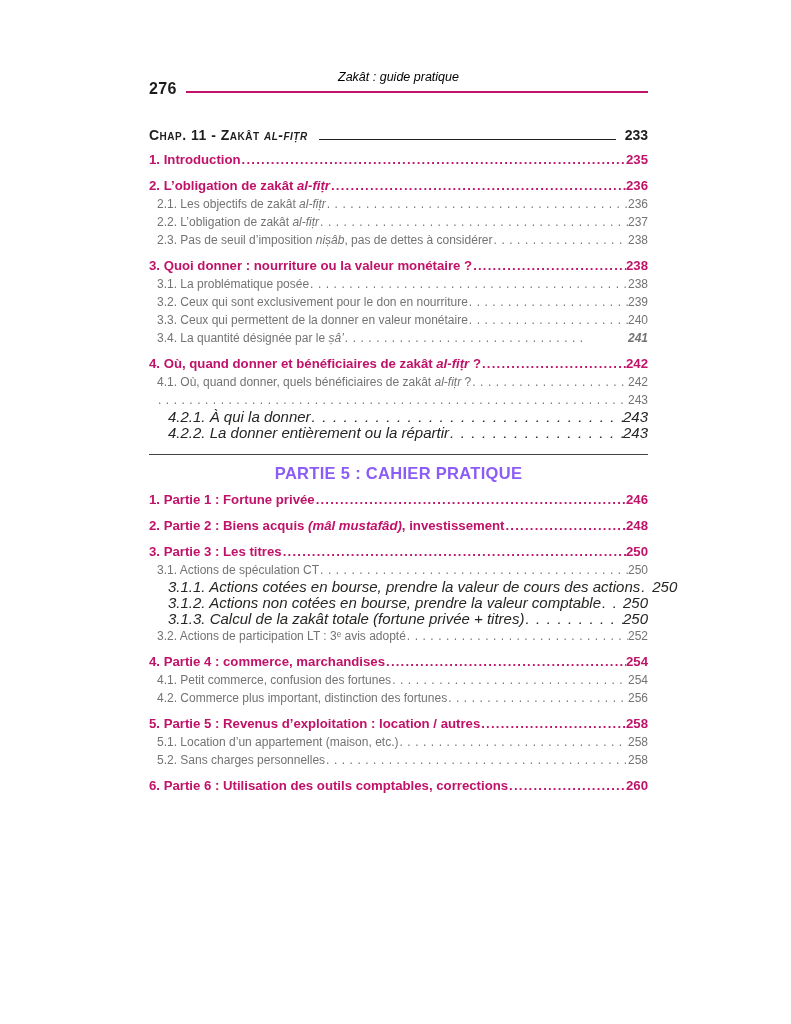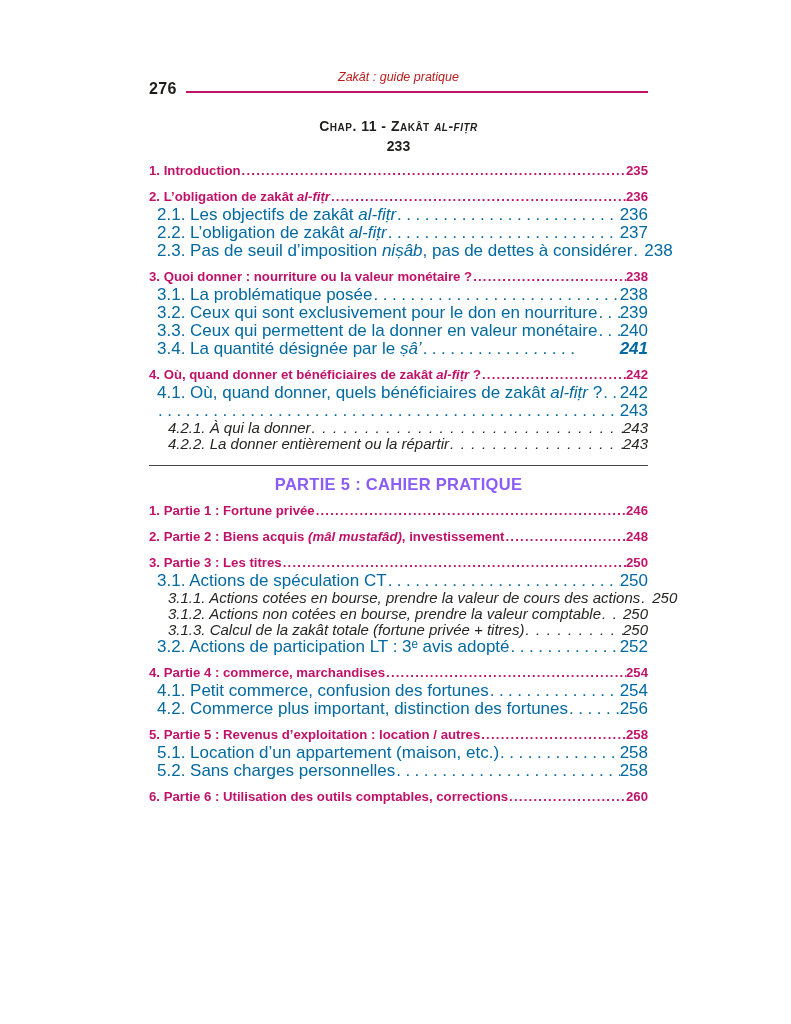--- a/index.html
+++ b/index.html
@@ -19,54 +19,54 @@
     width: 499px;
   }
 
   
   .page-header { position: relative; height: 44px; }
   .running-title {
     position: absolute; top: 0; left: 0; right: 0;
     text-align: center;
     font-style: italic;
     font-size: 12.5px;
-    color: #b91c1c;
+    color: #000000;
   }
   .folio-row {
     position: absolute; top: 10px; left: 0; right: 0;
     display: flex; align-items: center;
   }
   .folio { font-weight: bold; font-size: 16px; letter-spacing: 0.3px; color: #1c1c1a; }
   .header-rule {
     flex: 1; height: 2px; margin-left: 9px; margin-top: 5px;
     background: #c01268;
   }
 
   
-  .chapter-row { display: flex; align-items: center; margin-top: 4px; flex-direction: column; }
+  .chapter-row { display: flex; align-items: flex-start; margin-top: 13px; }
   .chapter-label {
     font-weight: bold;
     font-size: 14px;
     font-variant: small-caps;
     letter-spacing: 0.5px;
     white-space: nowrap;
   }
   .chapter-line {
     flex: 1;
     border-bottom: 1.4px solid #1e1e1c;
     margin: 0 9px 3px 11px;
     align-self: flex-end;
   }
   .chapter-page { font-weight: bold; font-size: 14px; }
 
   
   .toc { margin-top: 6px; }
   .row { display: flex; align-items: baseline; line-height: 18px; }
   .l1 { color: #c01268; font-weight: bold; font-size: 13.2px; margin-top: 8px; }
-  .l2 { color: #0369a1; font-size: 17px; padding-left: 8px; }
+  .l2 { color: #737373; font-size: 12px; padding-left: 8px; }
   .l3 { color: #262624; font-size: 15px; padding-left: 19px; font-style: italic; line-height: 16px; }
   .label { white-space: nowrap; }
   .it { font-style: italic; }
   .leader {
     flex: 1 1 auto;
     overflow: hidden;
     white-space: nowrap;
     min-width: 10px;
     padding: 0 1px;
   }

